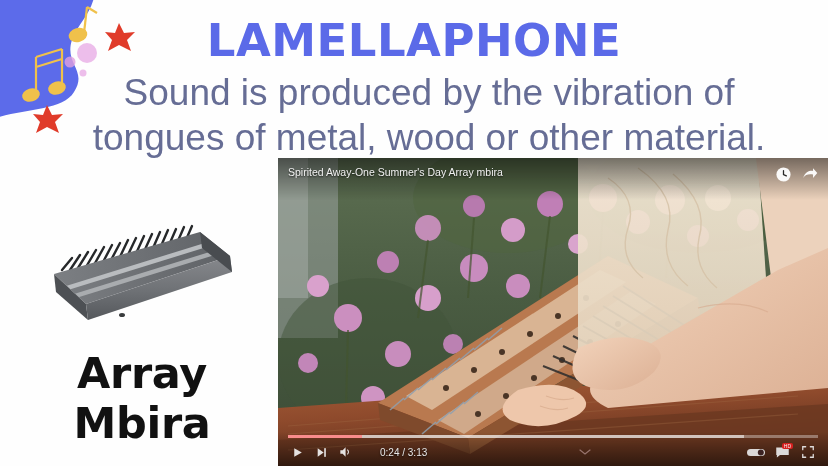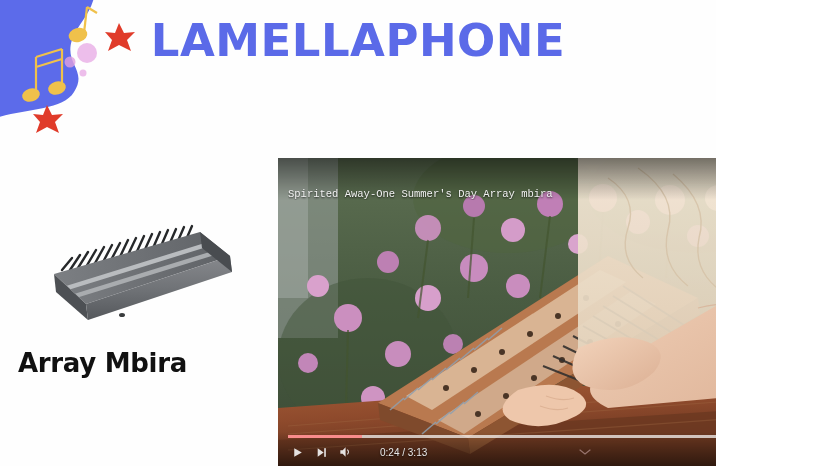--- a/index.html
+++ b/index.html
@@ -4,21 +4,21 @@
 <style>
   * { box-sizing: border-box; margin: 0; padding: 0; }
   html, body {
     width: 828px; height: 466px;
     overflow: hidden;
     background: #ffffff;
     font-family: "Liberation Sans", sans-serif;
   }
   #slide {
     position: relative;
-    width: 716px; height: 466px;
+    width: 828px; height: 466px;
     background: #fefefe;
     overflow: hidden;
   }
 
   
   .deco { position: absolute; top: 0; left: 0; width: 170px; height: 150px; pointer-events: none; }
 
   
   #title {
     position: absolute;
@@ -43,42 +43,42 @@
 
   
   #instrument-block {
     position: absolute;
     left: 18px; top: 212px;
     width: 248px;
   }
   #instrument-img { display:block; width: 224px; height: 122px; margin: 0 auto; }
   #instrument-caption {
     margin-top: 14px;
-    text-align: left;
-    font-size: 26px;
+    text-align: center;
+    font-size: 43px;
     font-weight: 700;
     color: #111111;
     font-family: "DejaVu Sans", sans-serif;
     letter-spacing: -0.3px;
   }
 
   
   #player {
     position: absolute;
     left: 278px; top: 158px;
     width: 550px; height: 308px;
     background: #0a0606;
     overflow: hidden;
   }
   #video-canvas { position: absolute; inset: 0; width: 100%; height: 100%; }
 
   #video-topbar {
     position: absolute; left: 0; top: 0; right: 0; height: 42px;
     background: linear-gradient(to bottom, rgba(0,0,0,0.50), rgba(0,0,0,0.0));
-    display: flex; align-items: flex-end; padding: 8px 10px 0 10px; font-family: Liberation Mono, monospace;
+    display: flex; align-items: flex-start; padding: 8px 10px 0 10px;
   }
   #video-title {
     color: #f1f1f1; font-size: 10.5px; font-weight: 400;
     text-shadow: 0 1px 2px rgba(0,0,0,.7);
     flex: 1; white-space: nowrap; overflow: hidden;
   }
   .topbar-icon { width: 17px; height: 17px; margin-left: 9px; opacity: .95; }
 
   #video-controls {
     position: absolute; left: 0; right: 0; bottom: 0; height: 34px;
@@ -130,20 +130,21 @@
     <ellipse cx="78" cy="35" rx="9.5" ry="7" fill="#f0c14b" transform="rotate(-16 78 35)"></ellipse>
     <circle cx="87" cy="53" r="10" fill="#e7a8e4" opacity="0.75"></circle>
     <circle cx="70" cy="62" r="5.5" fill="#e0a0de" opacity="0.8"></circle>
     <circle cx="83" cy="73" r="3.5" fill="#e7a8e4" opacity="0.75"></circle>
     <path d="M 119 23 L 124 33 L 135 32 L 127 40 L 131 51 L 119 45 L 108 51 L 112 40 L 105 32 L 115 33 Z" fill="#e03b2a"></path>
     <path d="M 47 105 L 52 115 L 63 114 L 55 122 L 59 133 L 47 127 L 36 133 L 40 122 L 33 114 L 43 115 Z" fill="#e03b2a"></path>
   </svg>
 
   <div id="title">LAMELLAPHONE</div>
 
+  <div id="subtitle">Sound is produced by the vibration of tongues of metal, wood or other material.</div>
 
   <div id="instrument-block">
     <svg id="instrument-img" viewBox="0 0 224 122">
       <defs>
         <linearGradient id="bodyGrad" x1="0" y1="0" x2="0" y2="1">
           <stop offset="0%" stop-color="#87898d"></stop>
           <stop offset="55%" stop-color="#6e7175"></stop>
           <stop offset="100%" stop-color="#55585c"></stop>
         </linearGradient>
         <linearGradient id="topGrad" x1="0" y1="0" x2="1" y2="0">

